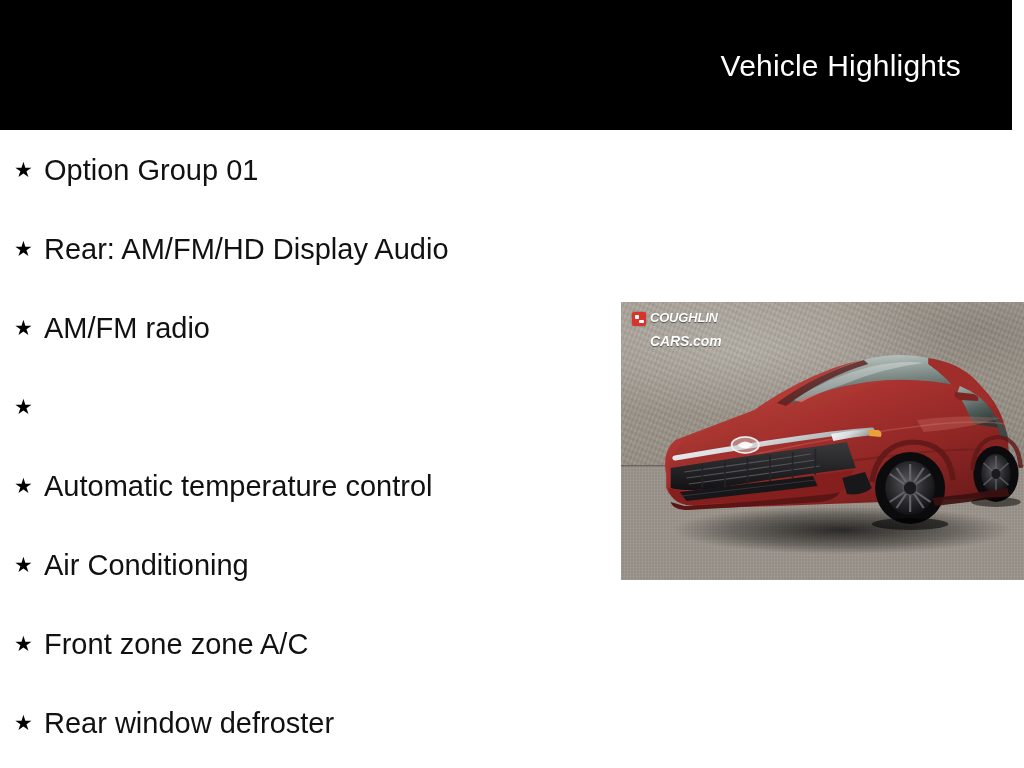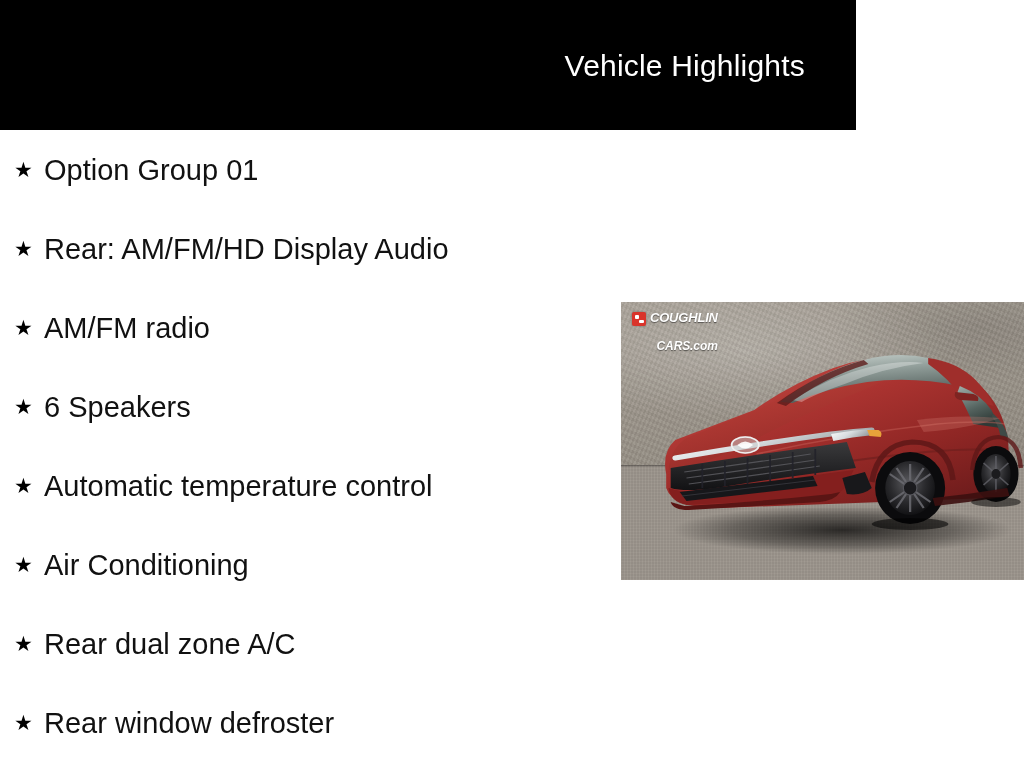--- a/index.html
+++ b/index.html
@@ -19,21 +19,21 @@
     width: 1024px;
     height: 768px;
     background: #ffffff;
   }
 
   
   .header {
     position: absolute;
     left: 0;
     top: 0;
-    width: 856px;
+    width: 1012px;
     height: 130px;
     background: #000000;
     box-sizing: border-box;
   }
   .header-title {
     position: absolute;
     right: 51px;
     top: 48px;
     color: #ffffff;
     font-size: 30px;
@@ -185,27 +185,27 @@
   }
   .wm-main {
     font-size: 13px;
     font-weight: 700;
     font-style: italic;
     color: #ffffff;
     letter-spacing: -0.2px;
     text-shadow: 0 1px 1px rgba(0,0,0,.5);
   }
   .wm-sub {
-    font-size: 12px;
+    font-size: 14px;
     font-weight: 700;
     font-style: italic;
     color: #ffffff;
     letter-spacing: -0.1px;
     text-align: right;
-    margin-top: 16px;
+    margin-top: 10px;
     text-shadow: 0 1px 1px rgba(0,0,0,.5);
   }
 </style>
 </head>
 <body>
 
 <div class="page">
 
   <div class="header">
     <div class="header-title">Vehicle Highlights</div>
@@ -223,36 +223,35 @@
       <span class="hl-label">Rear: AM/FM/HD Display Audio</span>
     </li>
 
     <li class="hl-item">
       <span class="hl-star">★</span>
       <span class="hl-label">AM/FM radio</span>
     </li>
 
     <li class="hl-item">
       <span class="hl-star">★</span>
-      <span class="hl-label">6 Speakers</span>
     </li>
 
     <li class="hl-item">
       <span class="hl-star">★</span>
       <span class="hl-label">Automatic temperature control</span>
     </li>
 
     <li class="hl-item">
       <span class="hl-star">★</span>
       <span class="hl-label">Air Conditioning</span>
     </li>
 
     <li class="hl-item">
       <span class="hl-star">★</span>
-      <span class="hl-label">Rear dual zone A/C</span>
+      <span class="hl-label">Front zone zone A/C</span>
     </li>
 
     <li class="hl-item">
       <span class="hl-star">★</span>
       <span class="hl-label">Rear window defroster</span>
     </li>
 
   </ul>
 
   <div class="photo">

